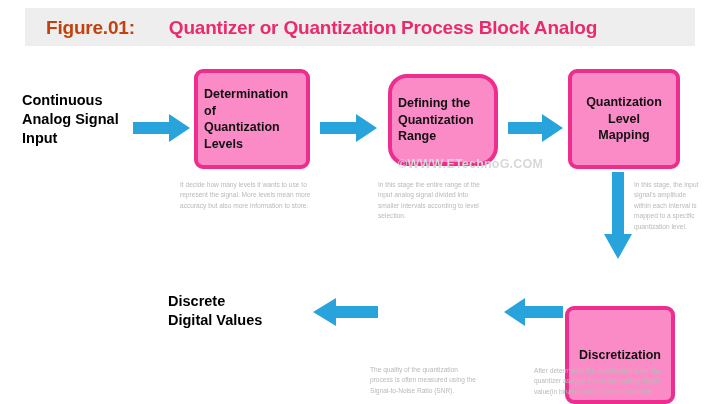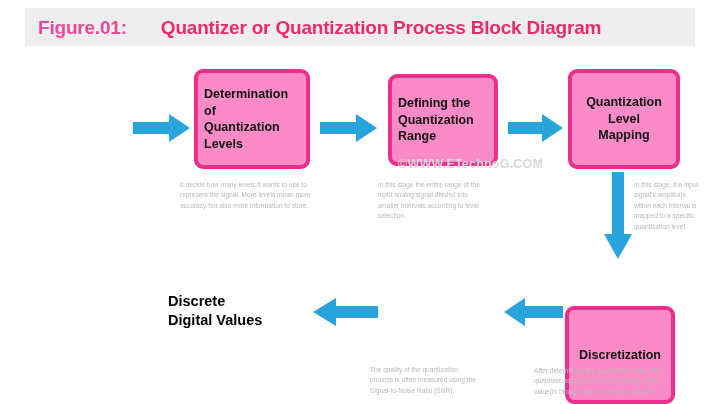--- a/index.html
+++ b/index.html
@@ -15,21 +15,21 @@
   
   .title-band{
     position:absolute;left:25px;top:8px;width:670px;height:38px;
     background:#eeeeee;
   }
   .title-row{
     position:absolute;left:38px;top:13px;width:660px;height:30px;
     display:flex;align-items:center;white-space:nowrap;
   }
   .fig-label{
-    color:#ec4899;font-weight:bold;font-size:19px;letter-spacing:-0.2px;
+    color:#c2410c;font-weight:bold;font-size:19px;letter-spacing:-0.2px;margin-left:8px;
   }
   .fig-title{
     color:#ec2a6b;font-weight:bold;font-size:19px;letter-spacing:-0.2px;
     margin-left:34px;
   }
 
   
   .block{
     position:absolute;
     background:#fb8bc6;
@@ -86,23 +86,26 @@
   }
 </style>
 </head>
 <body>
 
 <div id="stage">
 
   <div class="title-band"></div>
   <div class="title-row">
     <span class="fig-label">Figure.01:</span>
-    <span class="fig-title">Quantizer or Quantization Process Block Diagram</span>
+    <span class="fig-title">Quantizer or Quantization Process Block Analog</span>
   </div>
 
+  <div class="endlabel" style="left:22px;top:91px;width:135px;">Continuous
+Analog Signal
+Input</div>
 
   <div class="arrow" style="left:133px;top:113px;">
     <svg width="58" height="30" viewBox="0 0 58 30">
       <polygon points="0,9 36,9 36,1 57,15 36,29 36,21 0,21" fill="#29a3dc"></polygon>
     </svg>
   </div>
 
   <div class="block left-text" style="left:194px;top:69px;width:116px;height:100px;">
     <span class="btxt">Determination
 of
@@ -112,21 +115,21 @@
   <div class="caption" style="left:180px;top:180px;width:160px;">It decide how many levels it wants to use to
 represent the signal. More levels mean more
 accuracy but also more information to store.</div>
 
   <div class="arrow" style="left:320px;top:113px;">
     <svg width="58" height="30" viewBox="0 0 58 30">
       <polygon points="0,9 36,9 36,1 57,15 36,29 36,21 0,21" fill="#29a3dc"></polygon>
     </svg>
   </div>
 
-  <div class="block left-text" style="left:388px;top:74px;width:110px;height:92px;">
+  <div class="block left-text" style="left:388px;top:74px;width:110px;height:92px;border-radius:19px;">
     <span class="btxt">Defining the
 Quantization
 Range</span>
   </div>
   <div class="caption" style="left:378px;top:180px;width:152px;">In this stage the entire range of the
 input analog signal divided into
 smaller intervals according to level
 selection.</div>
 
   <div class="watermark" style="left:378px;top:157px;">©WWW.ETechnoG.COM</div>

